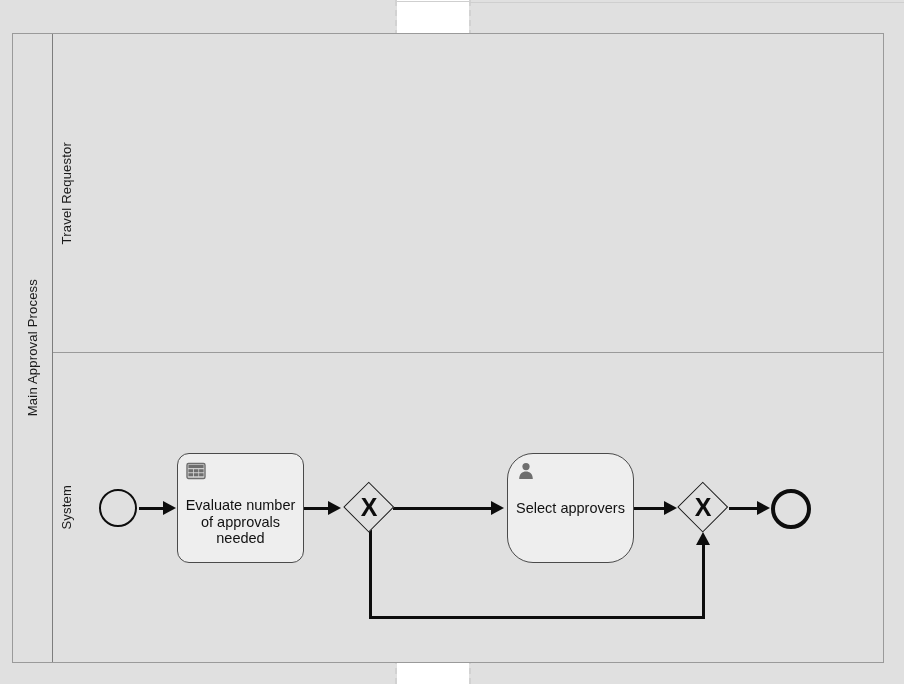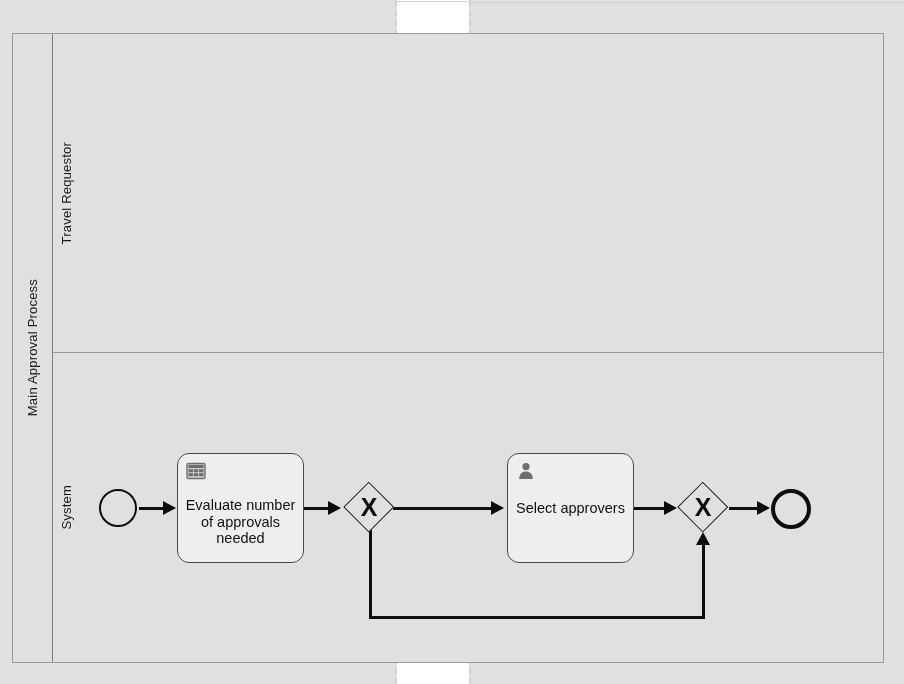--- a/index.html
+++ b/index.html
@@ -209,21 +209,21 @@
     <div class="task-label" style="margin-top:28px;">Evaluate number
 of approvals
 needed</div>
   </div>
 
   <div class="gateway" style="left:344px; top:482px;">
     <div class="diamond"></div>
     <div class="xmark">X</div>
   </div>
 
-  <div class="task" style="left:507px; top:453px; width:127px; height:110px;">
+  <div class="task" style="left:507px; top:453px; width:127px; height:110px;border-radius:26px;">
     <svg class="task-icon" viewBox="0 0 20 20" aria-hidden="true">
       <circle cx="10" cy="5.6" r="3.6" fill="#6e6e6e"></circle>
       <path d="M3.2 18 C3.2 12.6 6.4 10.4 10 10.4 C13.6 10.4 16.8 12.6 16.8 18 Z" fill="#6e6e6e"></path>
     </svg>
     <div class="task-label">Select approvers</div>
   </div>
 
   <div class="gateway" style="left:678px; top:482px;">
     <div class="diamond"></div>
     <div class="xmark">X</div>

